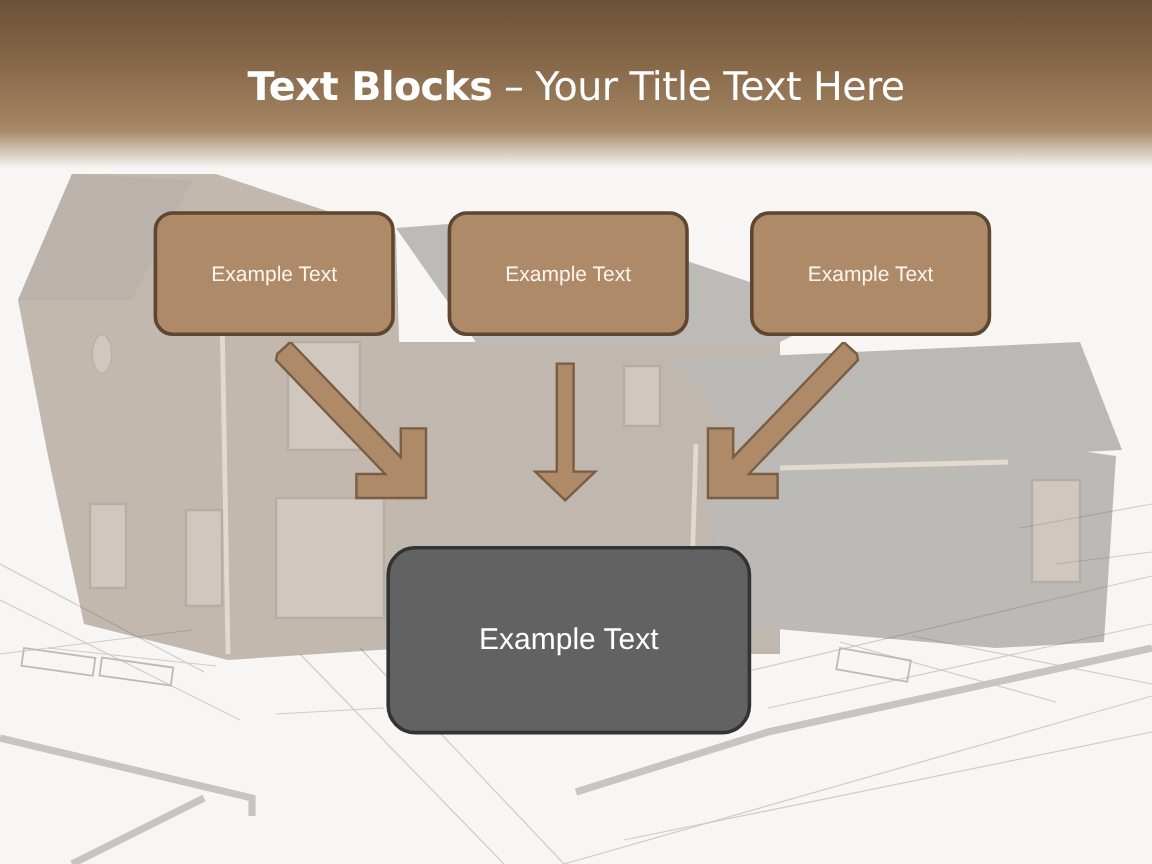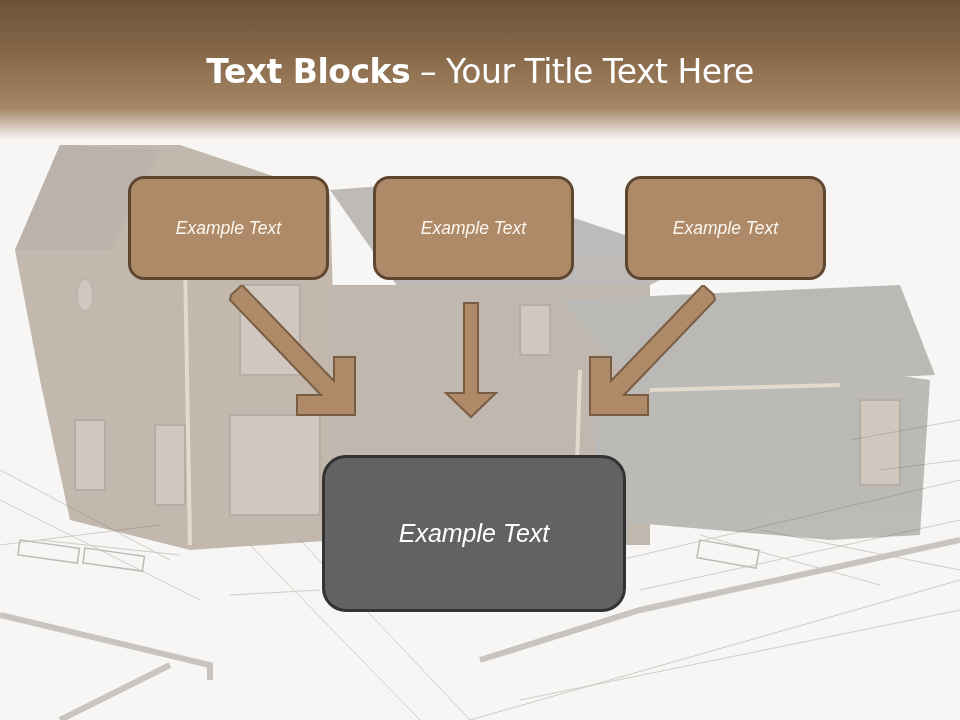--- a/index.html
+++ b/index.html
@@ -17,21 +17,21 @@
     .title {
       position: absolute; left: 0; top: 52px; width: 960px; text-align: center;
       color: #ffffff; font-size: 33px; letter-spacing: -0.5px;
       font-family: "DejaVu Sans", "Liberation Sans", sans-serif;
     }
     .title .bold { font-weight: bold; }
     .title .light { font-weight: normal; }
     .box {
       position: absolute; box-sizing: border-box;
       display: flex; align-items: center; justify-content: center;
-      color: #fbf6ee; text-align: right; font-style: italic;
+      color: #fbf6ee; text-align: right;
     }
     .box.top {
       width: 201px; height: 104px; top: 176px;
       background: #ae8a69; border: 3px solid #5e4630; border-radius: 16px;
       font-size: 17.5px;
       font-family: "Liberation Sans", "DejaVu Sans", sans-serif;
     }
     .box.bottom {
       left: 322px; top: 455px; width: 304px; height: 157px;
       background: #626262; border: 3px solid #333333; border-radius: 24px;

